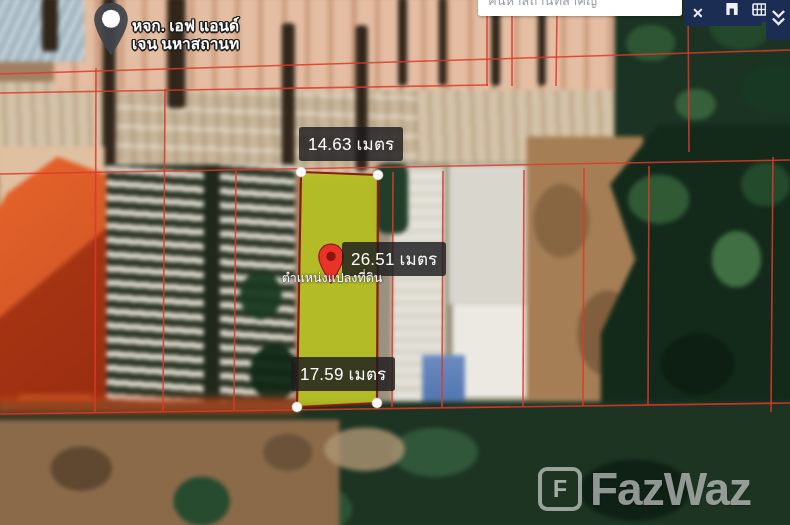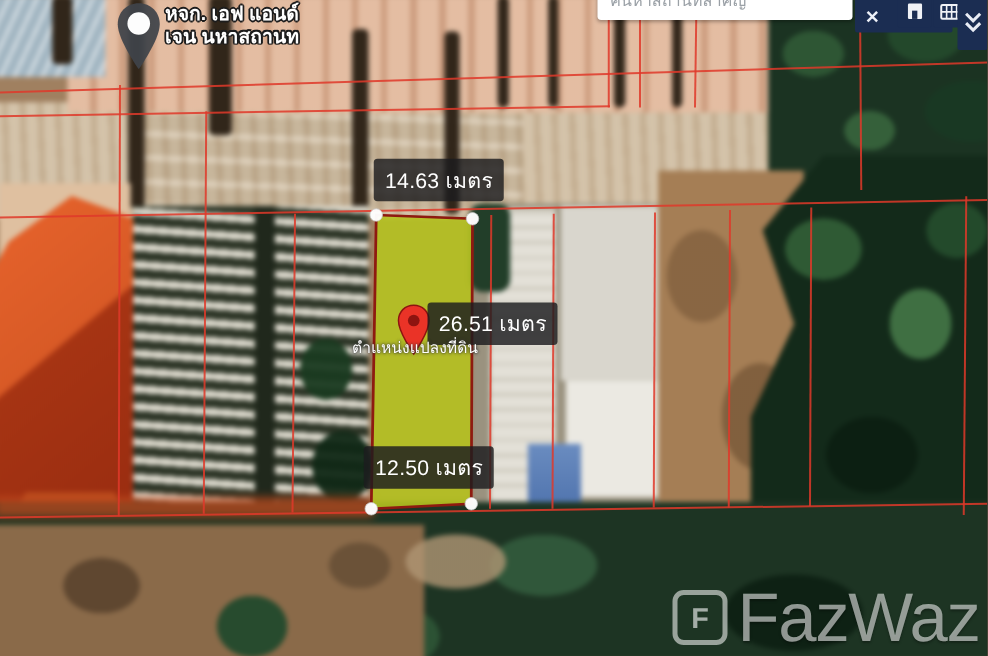--- a/index.html
+++ b/index.html
@@ -71,21 +71,21 @@
 
   
   .lbl{position:absolute;background:rgba(28,28,30,.82);color:#fff;font-size:17px;
        padding:3px 9px 4px;border-radius:3px;white-space:nowrap;letter-spacing:.2px;}
   .caption{position:absolute;color:#fff;font-size:12.5px;text-align:center;white-space:nowrap;
        text-shadow:0 0 3px rgba(55,55,55,.95),0 0 2px rgba(55,55,55,.95);}
 
   
   .poi-text{position:absolute;color:#fff;font-weight:bold;font-size:15.5px;line-height:1.18;white-space:nowrap;
        text-shadow:-1.5px 0 #1d1d1d,1.5px 0 #1d1d1d,0 -1.5px #1d1d1d,0 1.5px #1d1d1d,
-                   -1px -1px #1d1d1d,1px 1px #1d1d1d,-1px 1px #1d1d1d,1px -1px #1d1d1d;}
+                   -1px -1px #1d1d1d,1px 1px #1d1d1d,-1px 1px #1d1d1d,1px -1px #1d1d1d;margin-top:14px;}
 
   
   .search-box{position:absolute;left:478px;top:-16px;width:204px;height:32px;background:#fff;
        border-radius:3px;box-shadow:0 1px 3px rgba(0,0,0,.3);display:flex;align-items:center;}
   .search-box input{width:100%;border:none;outline:none;font-size:13px;color:#444;background:transparent;
        padding:0 10px;font-family:"Liberation Sans",sans-serif;}
   .search-box input::placeholder{color:#9aa0a6;}
   .tool-strip{position:absolute;left:684px;top:-8px;width:78px;height:34px;background:var(--navy-button);
        display:flex;align-items:flex-end;justify-content:space-between;padding:0 6px 6px 8px;box-sizing:border-box;border-radius:2px;}
   .tool-close{color:#eef1f8;font-size:14px;font-weight:bold;line-height:1;cursor:pointer;}
@@ -101,21 +101,21 @@
   .logo-tag{font-size:6px;color:var(--logo-blue);opacity:.65;letter-spacing:1px;}
   .logo-phone{margin-top:3px;font-size:20px;font-weight:bold;color:#fff;letter-spacing:.5px;
        text-shadow:-2px -2px 0 #101010,2px -2px 0 #101010,-2px 2px 0 #101010,2px 2px 0 #101010,
                    -2px 0 0 #101010,2px 0 0 #101010,0 -2px 0 #101010,0 2px 0 #101010;}
 
   
   .wm{position:absolute;left:538px;top:462px;display:flex;align-items:center;gap:8px;}
   .wm-mark{width:36px;height:36px;border:4px solid rgba(255,255,255,.55);border-radius:9px;
        display:flex;align-items:center;justify-content:center;color:rgba(255,255,255,.6);
        font-size:23px;font-weight:bold;}
-  .wm-text{font-size:55px;font-weight:normal;color:rgba(255,255,255,.55);letter-spacing:-1px;
+  .wm-text{font-size:46px;font-weight:bold;color:rgba(255,255,255,.55);letter-spacing:-1px;
        text-shadow:0 1px 2px rgba(0,0,0,.3);text-align:right;}
 </style>
 </head>
 <body>
 
 <div class="viewport">
 
   <div class="terrain">
     <div class="abs t-base"></div>
     <div class="abs t-road"></div>
@@ -217,21 +217,21 @@
   <div class="lbl" style="left:299px;top:127px;">14.63 เมตร</div>
 
   <svg class="abs" style="left:317px;top:243px;" width="28" height="42" viewBox="0 0 24 36">
     <path d="M12 1C6 1 1.5 5.6 1.5 11.5c0 8 10.5 23 10.5 23s10.5-15 10.5-23C22.5 5.6 18 1 12 1Z" style="fill:var(--pin-red)" stroke="#8e1410" stroke-width="1"></path>
     <circle cx="12" cy="11.5" r="4" fill="#8e1410"></circle>
   </svg>
   <div class="lbl" style="left:342px;top:242px;">26.51 เมตร</div>
 
   <div class="caption" style="left:266px;top:268px;width:132px;">ตำแหน่งแปลงที่ดิน</div>
 
-  <div class="lbl" style="left:291px;top:357px;">12.50 เมตร</div>
+  <div class="lbl" style="left:291px;top:357px;">17.59 เมตร</div>
 
 
   <div class="wm">
     <div class="wm-mark">F</div>
     <div class="wm-text">FazWaz</div>
   </div>
 
 </div>
 
 </body></html>

